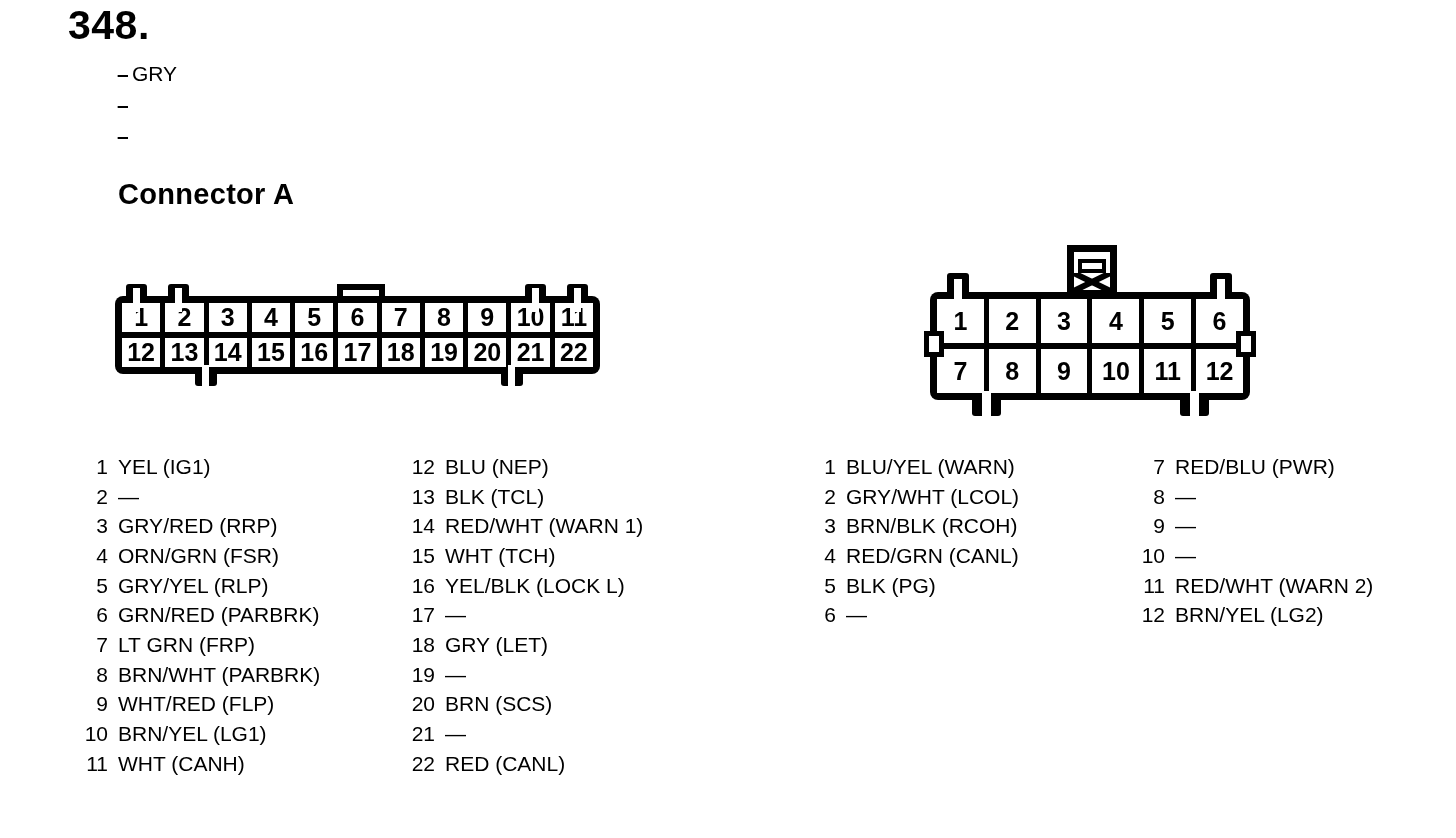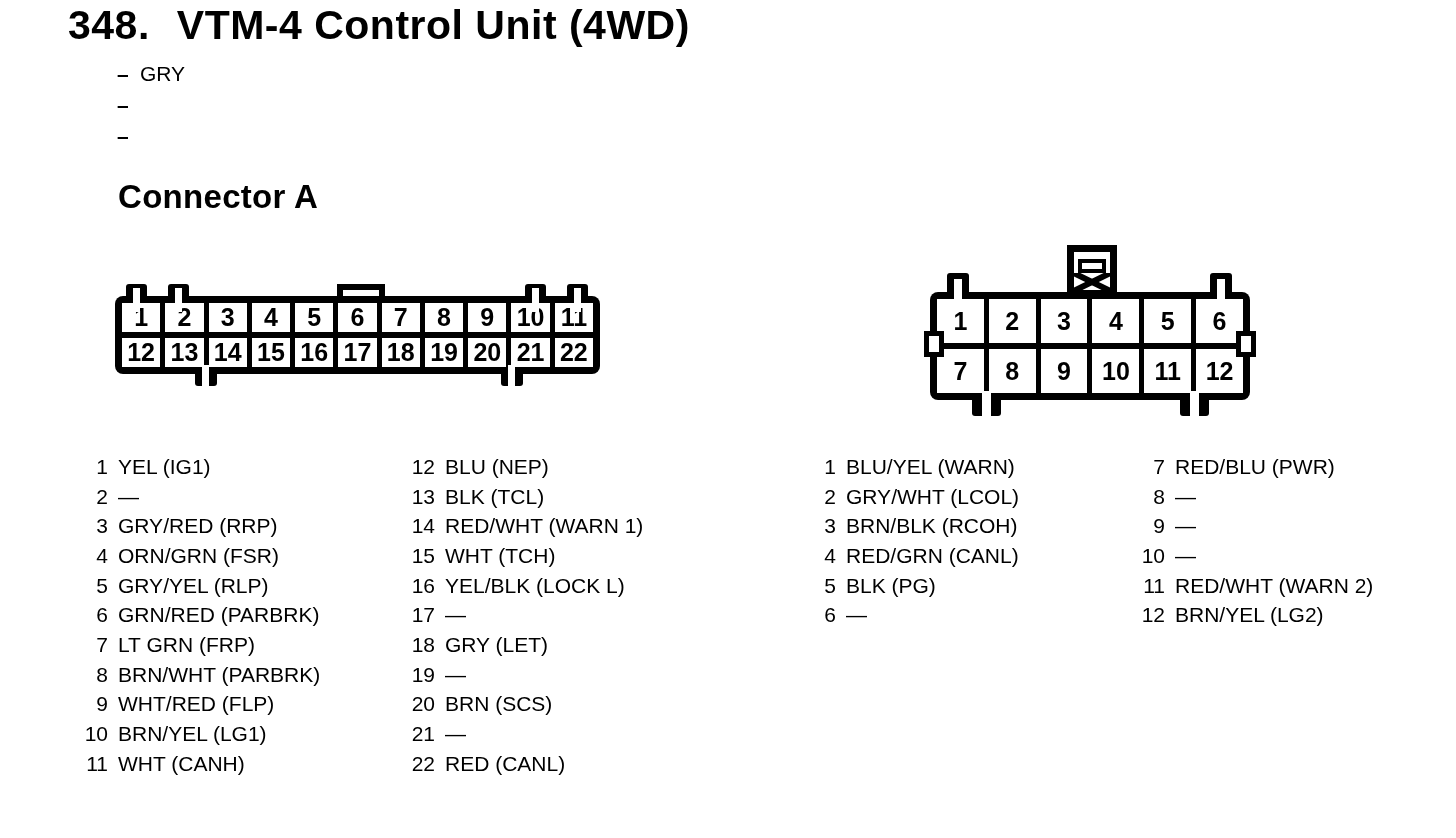--- a/index.html
+++ b/index.html
@@ -8,23 +8,23 @@
     position:relative; width:1456px; height:838px;
     background:#ffffff; color:#000000; overflow:hidden;
     font-family:"Liberation Sans", sans-serif;
   }
   
   .title { position:absolute; left:28px; top:2px; display:flex; gap:27px;
            font-size:41px; font-weight:700; letter-spacing:0.5px;margin-left:40px; }
   .notes { position:absolute; left:117px; top:58px; }
   .note-row { display:flex; align-items:center; height:31px; font-size:21px; }
   .note-dash { width:15px; font-weight:700; }
-  .note-text { margin-left:8px; }
-  
-  .conn-label { position:absolute; top:178px; font-size:33px; font-weight:700; letter-spacing:0.3px; }
+  .note-text { }
+  
+  .conn-label { position:absolute; top:178px; font-size:29px; font-weight:700; letter-spacing:0.3px; }
   .label-a { left:118px; }
   .label-b { left:848px; }
   
   .conn-a { position:absolute; left:115px; top:282px; width:485px; height:110px; }
   .latch-a { position:absolute; left:222px; top:2px; width:48px; height:16px; background:#000; }
   .latch-a-inner { position:absolute; left:6px; right:6px; top:6px; bottom:-2px; background:#fff; display:block; }
   .body-a { position:absolute; left:0; top:14px; width:485px; height:78px;
             background:#000; border-radius:8px; padding:7px;
             display:flex; flex-direction:column; gap:6px; }
   .row-a { flex:1; display:grid; grid-template-columns:repeat(11,1fr); column-gap:5px; }
@@ -70,21 +70,20 @@
   .list-b-left { left:804px; }
   .list-b-right { left:1133px; }
 </style>
 </head>
 <body>
 
 <div class="page">
 
   <h1 class="title">
     <span>348.</span>
-    <span>VTM-4 Control Unit (4WD)</span>
   </h1>
 
   <div class="notes">
 
   <div class="note-row">
       <span class="note-dash">–</span>
       <span class="note-text">GRY</span>
     </div>
       <div class="note-row">
       <span class="note-dash">–</span>

